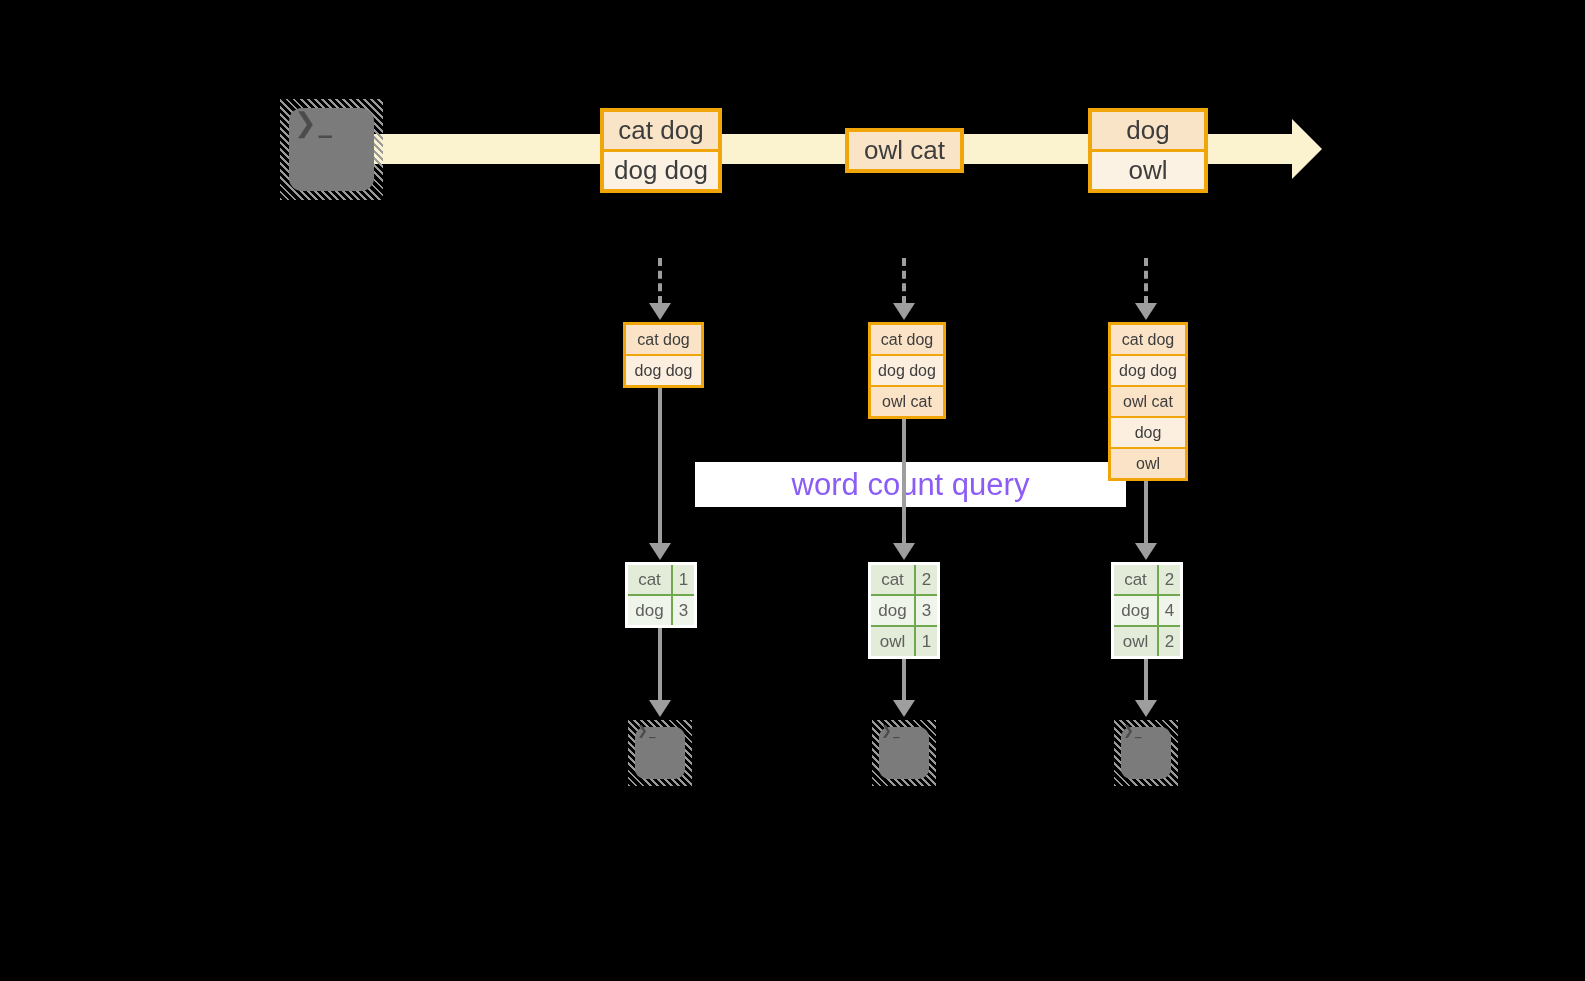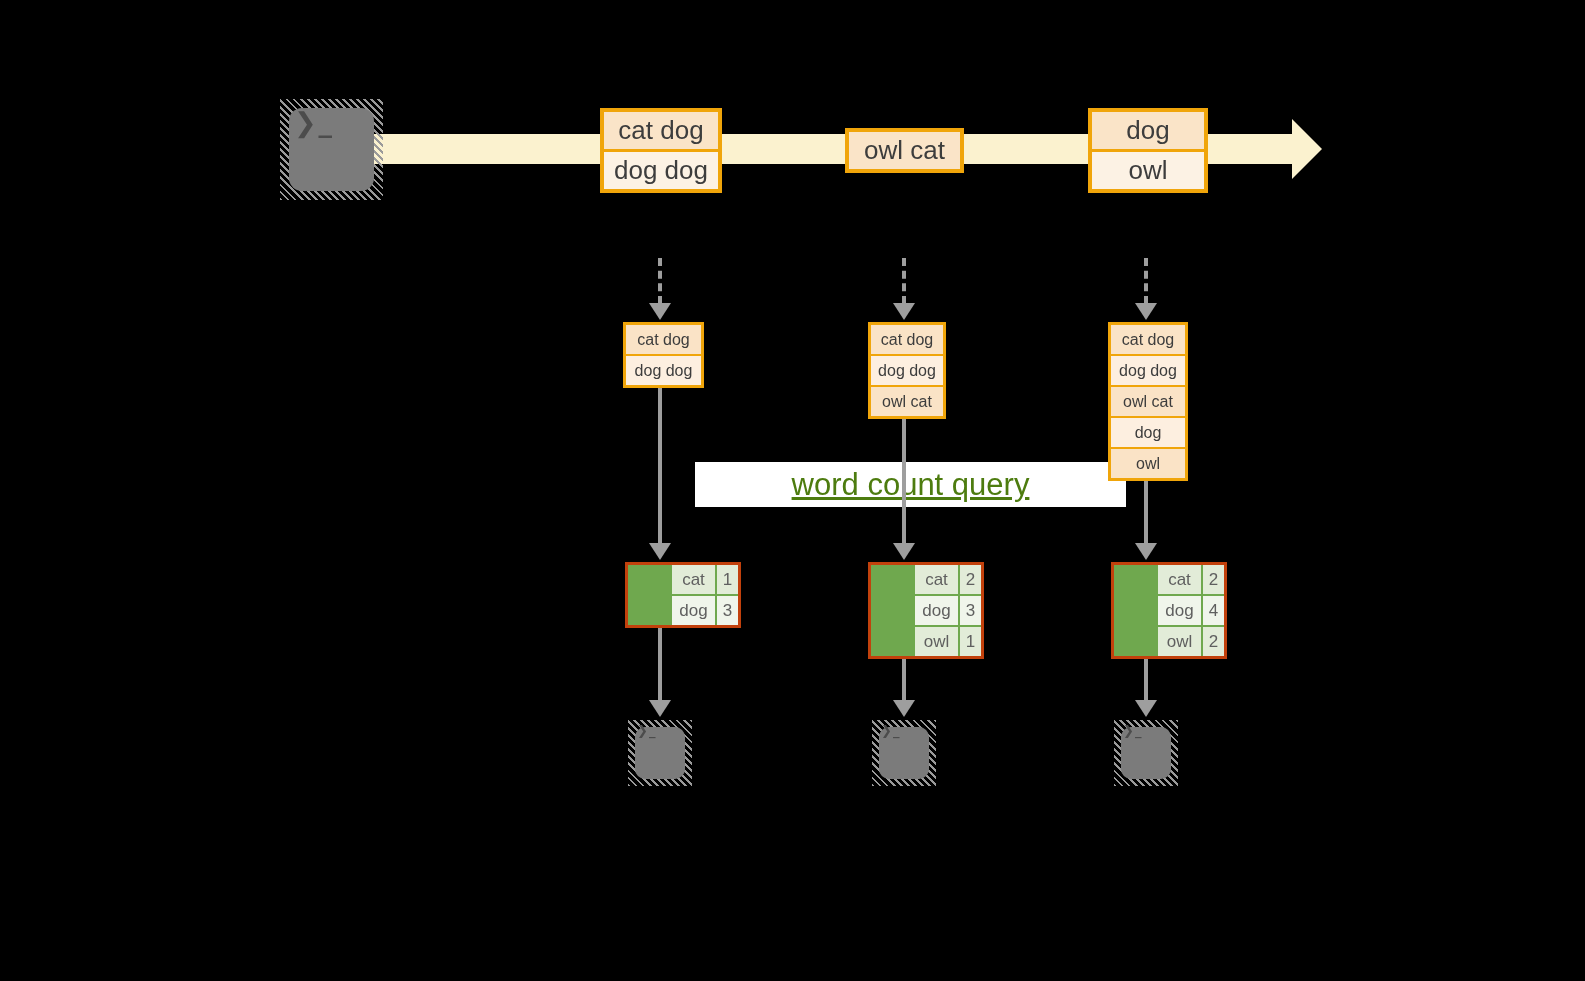--- a/index.html
+++ b/index.html
@@ -53,25 +53,25 @@
   }
   .sbox .cell{
     height:29px;line-height:29px;text-align:center;font-size:16px;color:#3d3d3d;
     background:#FAE3C6;
   }
   .sbox .cell + .cell{border-top:2px solid #F0A50A;}
   .sbox .cell.alt{background:#FDEFE0;}
   
   .banner{
     position:absolute;left:695px;top:462px;width:431px;height:45px;background:#ffffff;
-    z-index:1;text-align:center;line-height:45px;font-size:31px;color:#4d7c0f;text-decoration:underline;
+    z-index:1;text-align:center;line-height:45px;font-size:31px;color:#8b5cf6;
   }
   
   .ctable{
-    position:absolute;border:3px solid #c2410c;background:#6FA84E;z-index:3;padding-left:44px;
+    position:absolute;border:3px solid #ffffff;background:#6FA84E;z-index:3;
   }
   .ctable .row{display:flex;}
   .ctable .row + .row{border-top:2px solid #6FA84E;}
   .ctable .row .word{
     width:43px;height:29px;line-height:29px;text-align:center;
     font-size:17px;color:#5f5f5f;background:#E2ECD8;
   }
   .ctable .row .num{
     width:21px;height:29px;line-height:29px;text-align:center;
     font-size:17px;color:#5f5f5f;background:#E2ECD8;border-left:2px solid #6FA84E;

